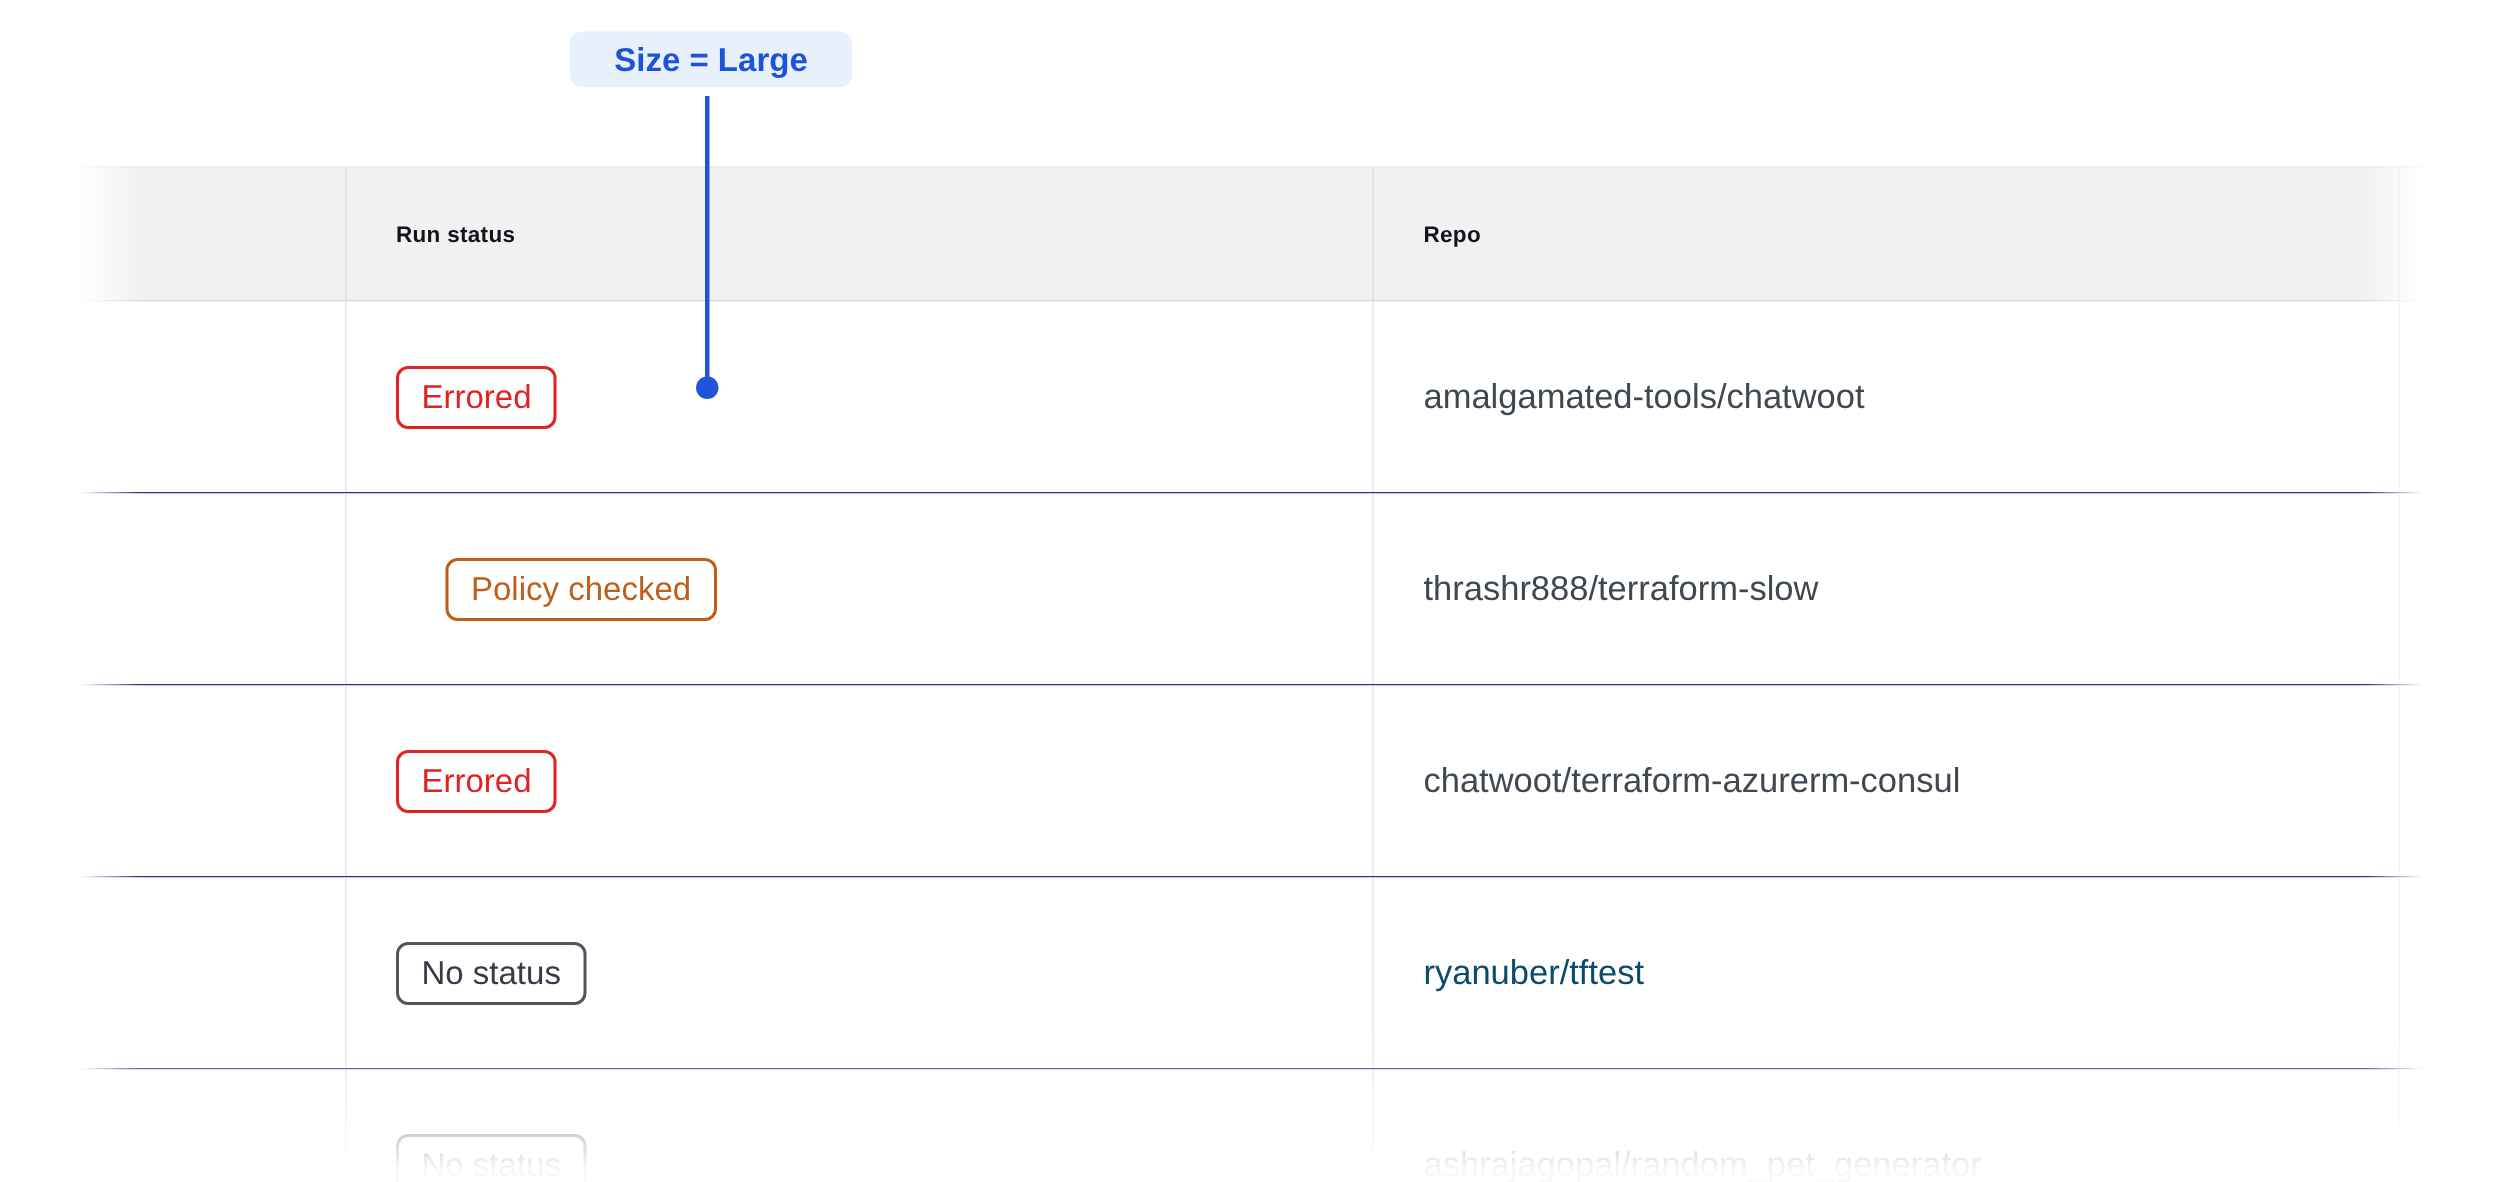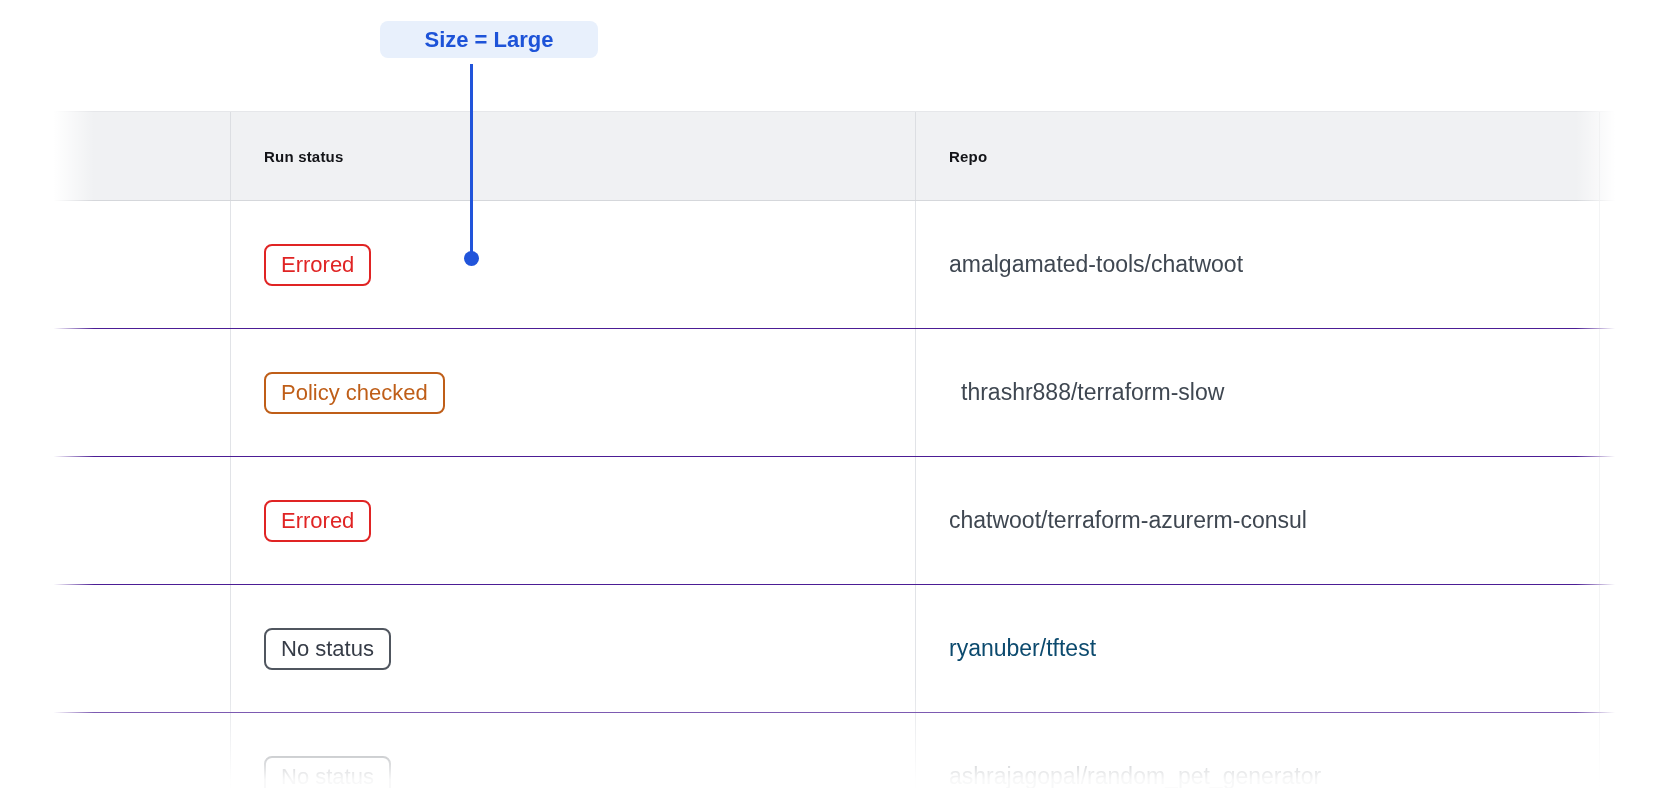--- a/index.html
+++ b/index.html
@@ -23,21 +23,21 @@
 
   .badge {
     display:inline-block; white-space:nowrap;
     font-size:22px; line-height:26px;
     padding:6px 15px; border:2px solid currentColor; border-radius:8px;
     background:#ffffff;
   }
 
   
   .annotation-pill {
-    position:absolute; left:380px; top:21px; width:218px; height:37px; z-index:10;
+    position:absolute; left:380px; top:21px; width:188px; height:37px; z-index:10;
     border-radius:8px; display:flex; align-items:center; justify-content:center;
     font-size:22px; font-weight:bold;
   }
   .annotation-line { position:absolute; left:470px; top:64px; width:3px; height:195px; z-index:10; }
   .annotation-dot { position:absolute; left:464px; top:251px; width:15px; height:15px; border-radius:50%; z-index:10; }
 
   
   .fade { position:absolute; pointer-events:none; z-index:5; }
   .fade-left  { left:50px;  top:111px; width:44px;  height:677px; background:linear-gradient(to right, #ffffff 8%, rgba(255,255,255,0)); }
   .fade-right { left:1576px; top:111px; width:50px; height:677px; background:linear-gradient(to left, #ffffff 22%, rgba(255,255,255,0)); }
@@ -70,24 +70,24 @@
           <span class="badge" style="color: rgb(224, 36, 36); border-color: rgb(224, 36, 36);">Errored</span>
         </div>
         <div class="cell bordered">
           <span class="repo-text" style="color: rgb(63, 71, 81);">amalgamated-tools/chatwoot</span>
         </div>
         <div class="cell"></div>
       </div>
       <div class="grid-row body">
         <div class="cell bordered"></div>
         <div class="cell bordered">
-          <span class="badge" style="color: rgb(191, 94, 24); border-color: rgb(191, 94, 24);">Policy checked</span>
+          <span class="badge" style="color: rgb(191, 94, 24); border-color: rgb(191, 94, 24); margin-left: 33px;">Policy checked</span>
         </div>
         <div class="cell bordered">
-          <span class="repo-text" style="color: rgb(63, 71, 81); margin-left: 12px;">thrashr888/terraform-slow</span>
+          <span class="repo-text" style="color: rgb(63, 71, 81);">thrashr888/terraform-slow</span>
         </div>
         <div class="cell"></div>
       </div>
       <div class="grid-row body">
         <div class="cell bordered"></div>
         <div class="cell bordered">
           <span class="badge" style="color: rgb(224, 36, 36); border-color: rgb(224, 36, 36);">Errored</span>
         </div>
         <div class="cell bordered">
           <span class="repo-text" style="color: rgb(63, 71, 81);">chatwoot/terraform-azurerm-consul</span>

